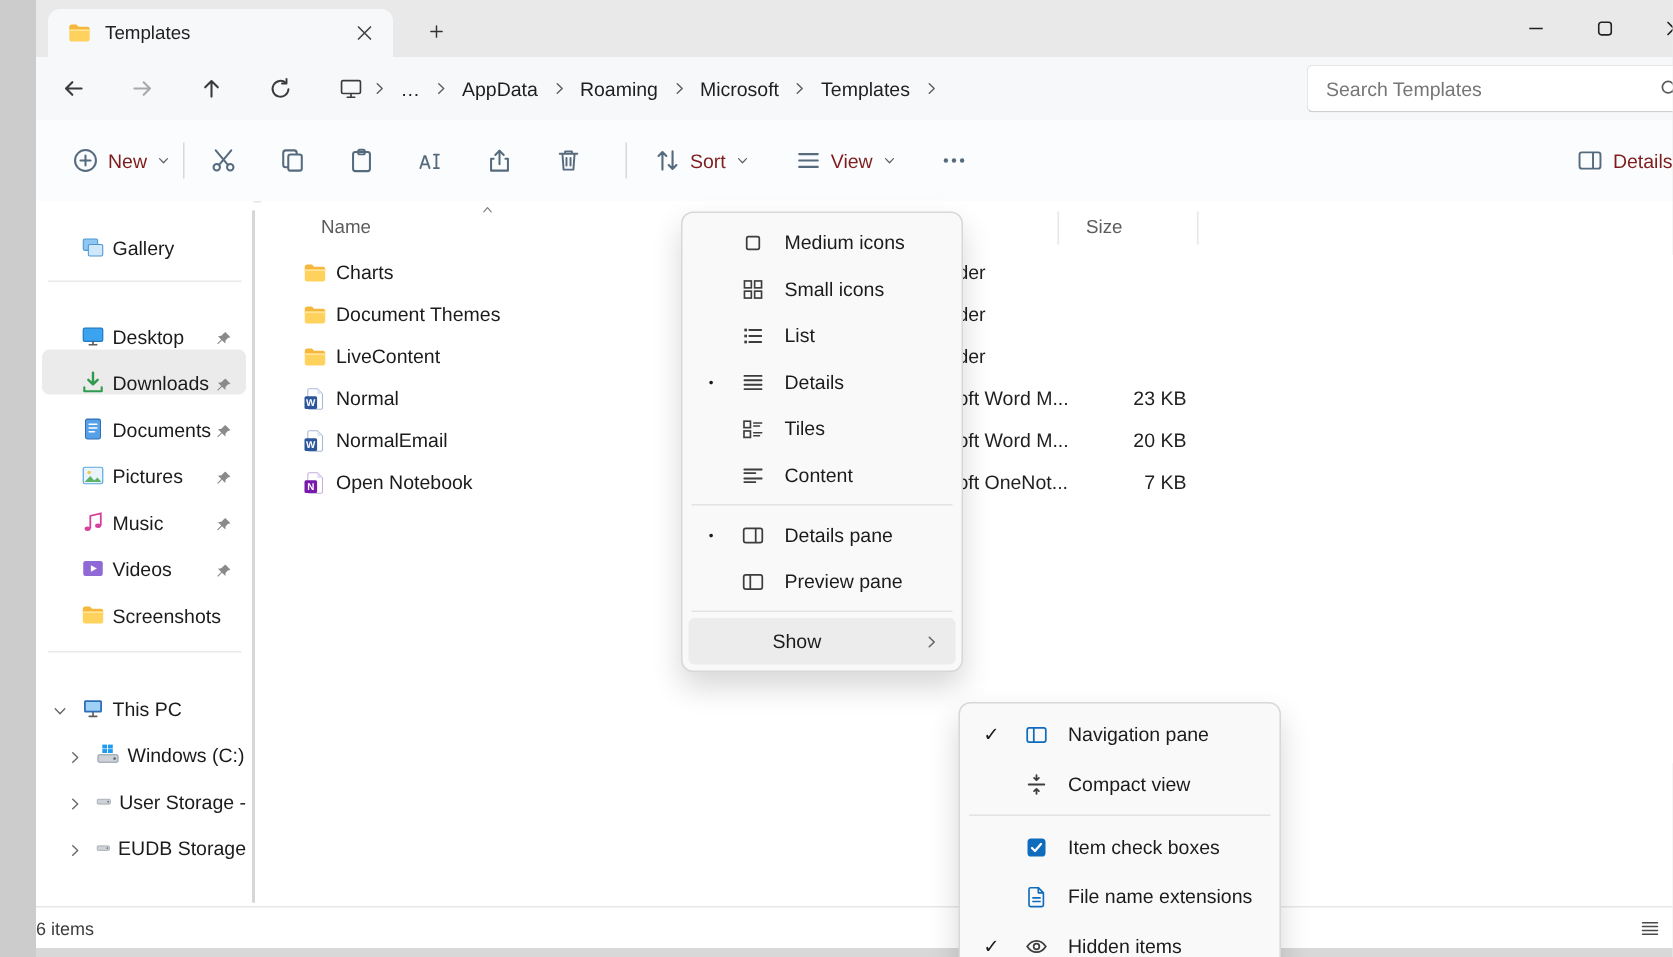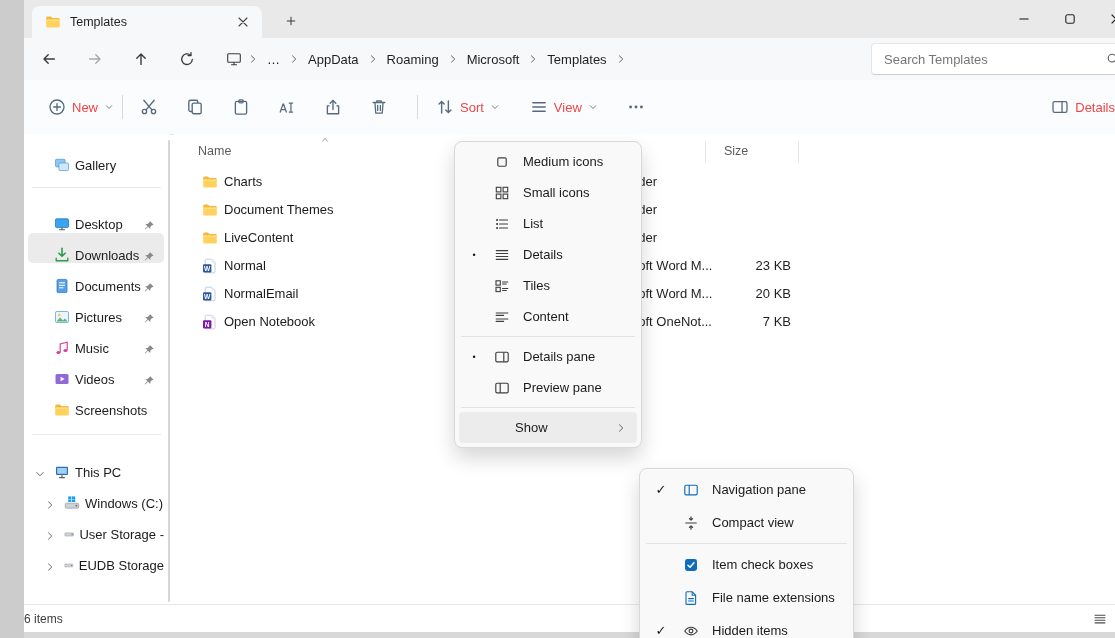--- a/index.html
+++ b/index.html
@@ -24,21 +24,21 @@
   .crumb { padding:5px 7px; border-radius:4px; white-space:nowrap; }
   .crumb-sep { color:#5f5f5f; display:flex; align-items:center; margin:0 1px; }
   .addr-icon { display:flex; align-items:center; padding:0 4px 0 8px; color:#3b3b3b; }
   .searchbox { width:258px; height:32px; margin:0 10px 0 12px; background:#fff; border:1px solid #e6e6e6; border-bottom-color:#cfcfcf; border-radius:4px; display:flex; align-items:center; padding:0 8px 0 12px; }
   .searchbox input { flex:1; border:0; outline:0; background:transparent; font:13px "Liberation Sans","DejaVu Sans",sans-serif; color:#0f766e; }
   .searchbox input::placeholder { color:#767676; }
   .search-ic { color:#5a5a5a; display:flex; }
 
   
   .toolbar { position:absolute; top:80px; left:0; right:0; height:55px; background:#fbfcfd; border-bottom:1px solid #e6e6e6; display:flex; align-items:center; padding:0 16px; }
-  .tbtn { display:flex; align-items:center; gap:6px; height:36px; padding:0 8px; border-radius:5px; color:#ef4444; }
+  .tbtn { display:flex; align-items:center; gap:6px; height:36px; padding:0 8px; border-radius:5px; color:#7f1d1d; }
   .tbtn .ticon { color:#566a7e; display:flex; }
   .ibtn { width:36px; height:36px; display:flex; align-items:center; justify-content:center; border-radius:5px; color:#566a7e; margin-right:10px; }
   .tsep { width:1px; height:24px; background:#d9d9d9; margin:0 8px 0 0; }
   .tsep2 { width:1px; height:24px; background:#d9d9d9; margin:0 10px; }
   .chev { color:#5f5f5f; display:flex; }
   .details-btn { margin-left:auto; }
 
   
   .sidebar { position:absolute; top:134px; left:0; width:145px; bottom:34px; background:#fff; padding-top:8px; overflow:hidden; }
   .side-item { position:relative; display:flex; align-items:flex-end; height:30px; margin:1px 5px 1px 4px; padding-left:26px; gap:5px; border-radius:5px; white-space:nowrap; }
@@ -46,21 +46,21 @@
   .side-item .exp { position:absolute; left:6px; color:#6a6a6a; display:flex; }
   .side-item .exp2 { position:absolute; left:16px; color:#6a6a6a; display:flex; }
   .side-item .pin { position:absolute; right:9px; color:#8a8a8a; display:flex; }
   .side-item.drive { padding-left:36px; }
   .side-sep { height:1px; background:#e9e9e9; margin:14px 8px; }
   .side-sep2 { height:1px; background:#e9e9e9; margin:16px 8px 15px; }
   .vscroll { position:absolute; left:144px; top:140px; width:2px; bottom:36px; background:#d6d6d6; border-radius:2px; }
 
   .main { position:absolute; left:150px; top:134px; right:0; bottom:34px; background:#fff; }
   .listhead { position:relative; height:34px; color:#5c5c5c; font-size:12.5px; }
-  .lh-name { position:absolute; left:24px; top:10px; }
+  .lh-name { position:absolute; left:40px; top:10px; }
   .lh-size { position:absolute; left:550px; top:10px; }
   .lh-caret { position:absolute; left:146px; top:1px; color:#7a7a7a; }
   .colline { position:absolute; top:7px; width:1px; height:22px; background:#e7e7e7; }
   .frow { position:relative; height:28px; }
   .fic { position:absolute; left:28px; top:6px; }
   .fname { position:absolute; left:50px; top:0; line-height:28px; white-space:nowrap; }
   .ftype { position:absolute; left:426px; top:0; width:150px; line-height:28px; white-space:nowrap; overflow:hidden; color:#1f1f1f; }
   .fsize { position:absolute; left:527px; top:0; width:90px; line-height:28px; text-align:right; color:#1f1f1f; }
 
   

